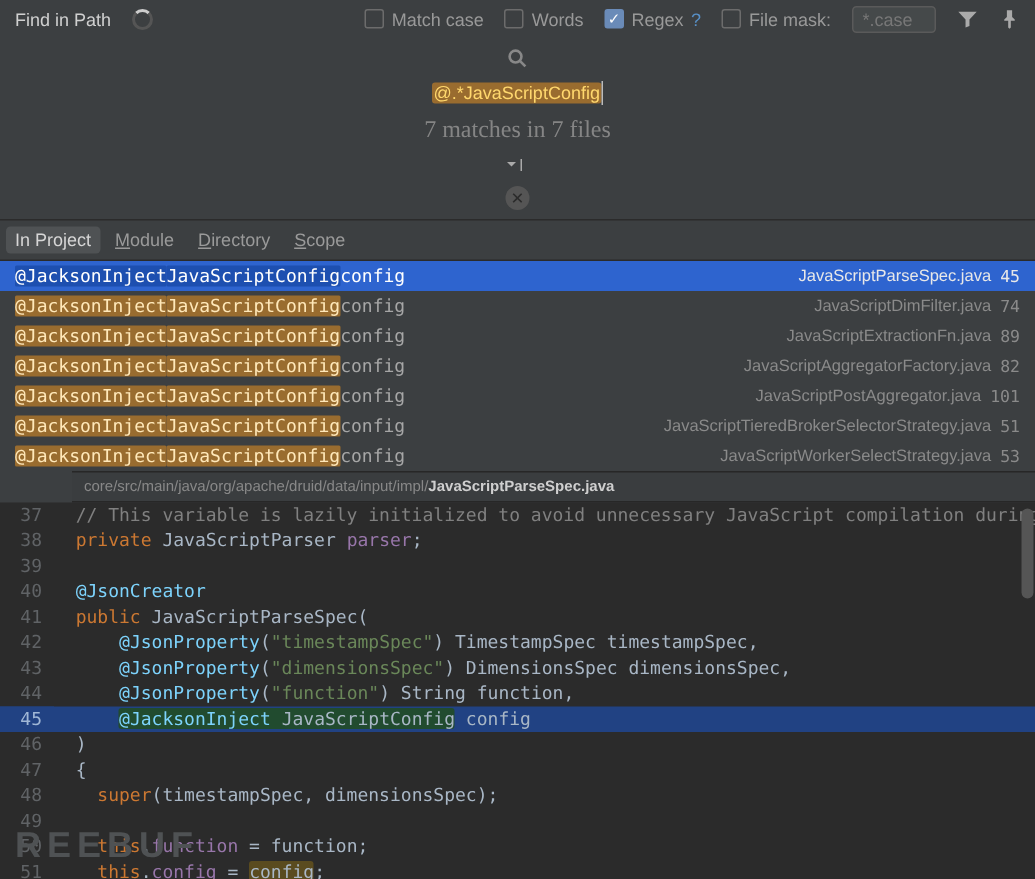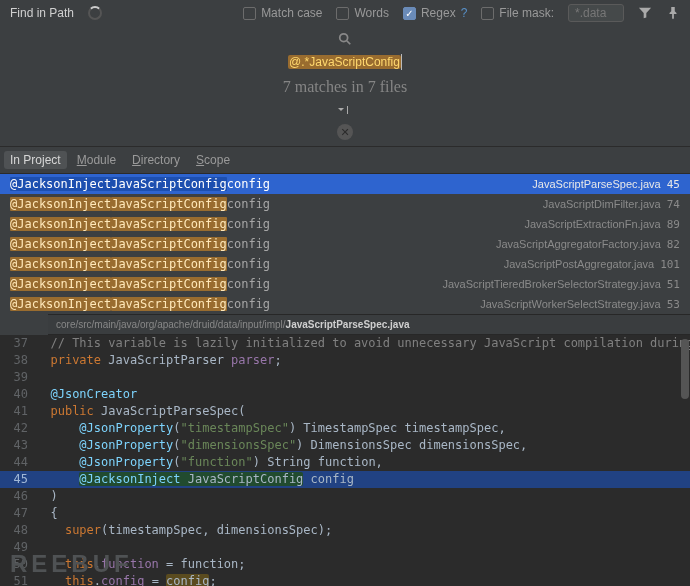--- a/index.html
+++ b/index.html
@@ -22,21 +22,21 @@
     gap: 14px;
     color: #a0a0a0;
   }
   .header .title { font-size: 12px; color: #d0d0d0; }
   .spinner {
     width: 14px; height: 14px;
     border: 2px solid #555; border-top-color:#ccc;
     border-radius: 50%;
   }
   .header .spacer { flex: 1; }
-  .checkbox-wrap { display: flex; align-items: center; gap: 5px; color: #999; }
+  .checkbox-wrap { display: flex; gap: 5px; color: #999; }
   .checkbox-wrap.checked .box { background: #6a8bb8; border-color:#6a8bb8; }
   .box {
     width: 13px; height: 13px; border: 1px solid #6c6c6c; border-radius: 2px;
     display: flex; align-items: center; justify-content: center;
     font-size: 10px; color: #fff;
   }
   .link-q { color:#5890c7; }
   .mask-field {
     background: #45494a; border: 1px solid #5a5a5a; border-radius: 3px;
     padding: 1px 6px; color: #777; width: 56px;
@@ -174,21 +174,21 @@
   <label class="checkbox-wrap checked">
     <span class="box">✓</span>
     <span>Regex</span>
     <span class="link-q">?</span>
   </label>
 
   <label class="checkbox-wrap">
     <span class="box"></span>
     <span>File mask:</span>
   </label>
-  <span class="mask-field">*.data</span>
+  <span class="mask-field">*.case</span>
 
   <span class="icon-btn">
     <svg width="14" height="14" viewBox="0 0 16 16" fill="currentColor">
         <path d="M1 2h14l-5.5 6v5l-3 1v-6z"></path>
       </svg>
   </span>
   <span class="icon-btn">
     <svg width="14" height="14" viewBox="0 0 16 16" fill="currentColor">
         <path d="M6 1h4v5l2 2v1H9v5l-1 1-1-1V9H4V8l2-2z"></path>
       </svg>

